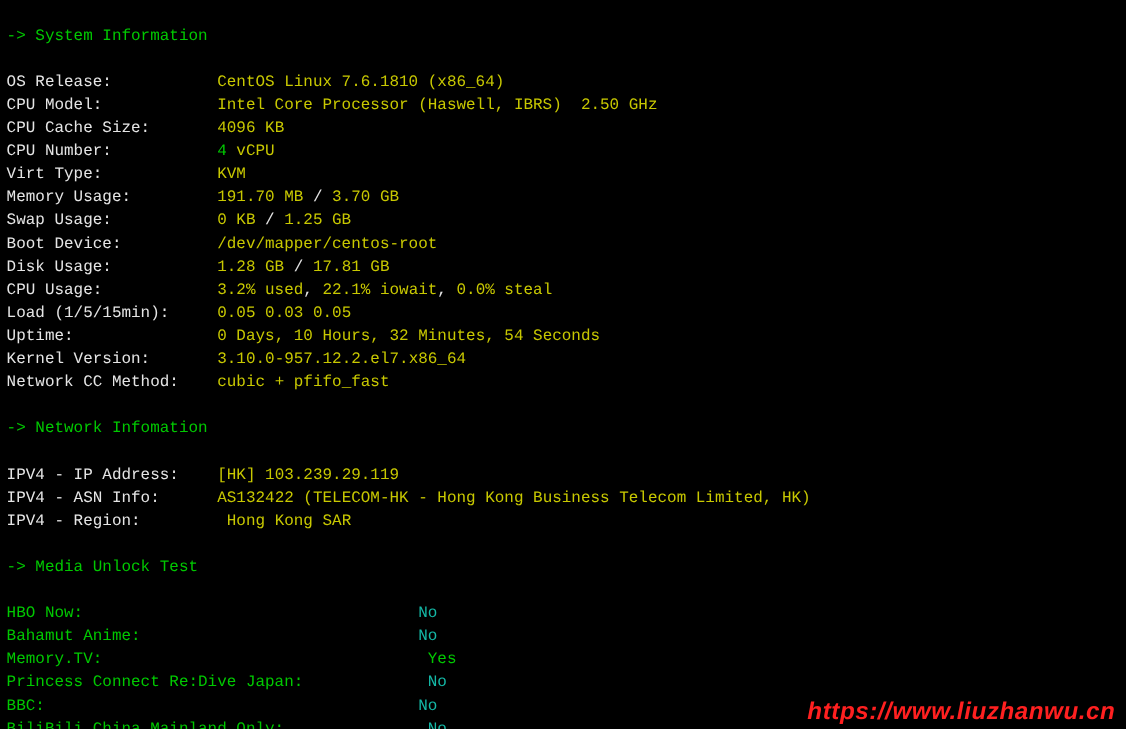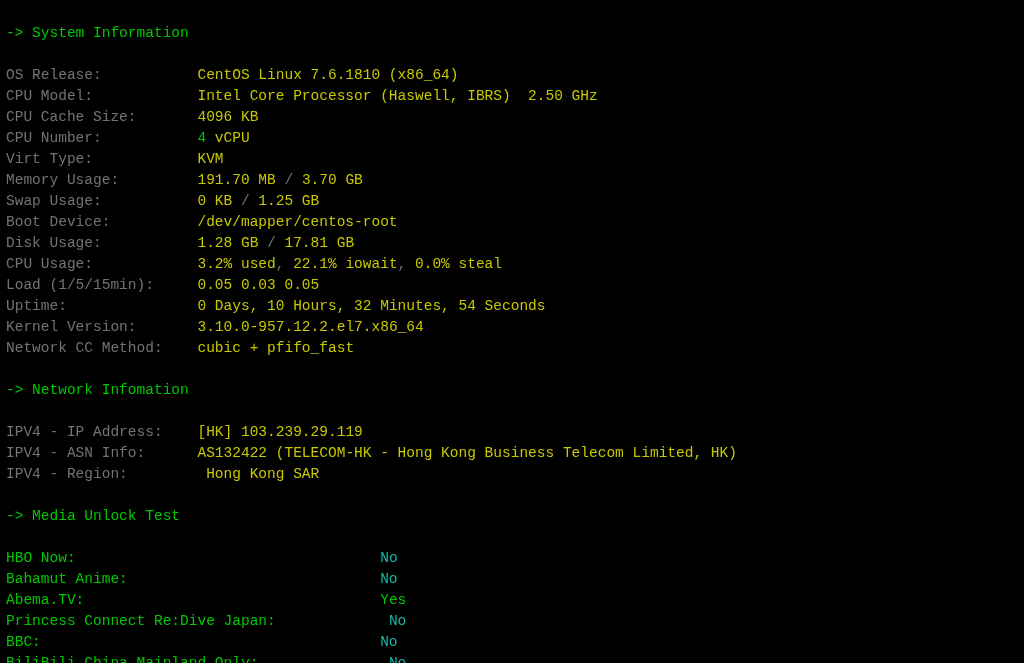--- a/index.html
+++ b/index.html
@@ -11,21 +11,21 @@
     font-family: "Courier New", Courier, monospace;
     font-size: 14.5px;
     line-height: 21px;
     overflow: hidden;
   }
   .terminal {
     padding: 2px 6px;
     white-space: pre;
     letter-spacing: 0px;
   }
-  .cyan   { color: #737373; }
+  .cyan   { color: #e5e5e5; }
   .green  { color: #00c800; }
   .yellow { color: #c8c800; }
   .red    { color: #14b8a6; }
   .redlink {
     color: #ff2020;
     font-family: "Arial", sans-serif;
     font-weight: bold;
     font-style: italic;
     font-size: 22px;
     letter-spacing: 0.5px;
@@ -69,22 +69,23 @@
 <span class="green">-&gt; Network Infomation</span>
 
 <span class="cyan">IPV4 - IP Address:</span><span class="cyan">    </span><span class="yellow">[HK] 103.239.29.119</span>
 <span class="cyan">IPV4 - ASN Info:</span><span class="cyan">      </span><span class="yellow">AS132422 (TELECOM-HK - Hong Kong Business Telecom Limited, HK)</span>
 <span class="cyan">IPV4 - Region:</span><span class="cyan">        </span><span class="yellow"> Hong Kong SAR</span>
 
 <span class="green">-&gt; Media Unlock Test</span>
 
 <span class="green">HBO Now:</span><span>                                   </span><span class="red">No</span>
 <span class="green">Bahamut Anime:</span><span>                             </span><span class="red">No</span>
-<span class="green">Abema.TV:</span><span>                                  </span><span class="green">Yes</span>
+<span class="green">Memory.TV:</span><span>                                  </span><span class="green">Yes</span>
 <span class="green">Princess Connect Re:Dive Japan:</span><span>             </span><span class="red">No</span>
 <span class="green">BBC:</span><span>                                       </span><span class="red">No</span>
 <span class="green">BiliBili China Mainland Only:</span><span>               </span><span class="red">No</span>
 
 
 </div>
 
 <div class="watermark">
+  <div class="redlink">https://www.liuzhanwu.cn</div>
 </div>
 
 </body></html>

